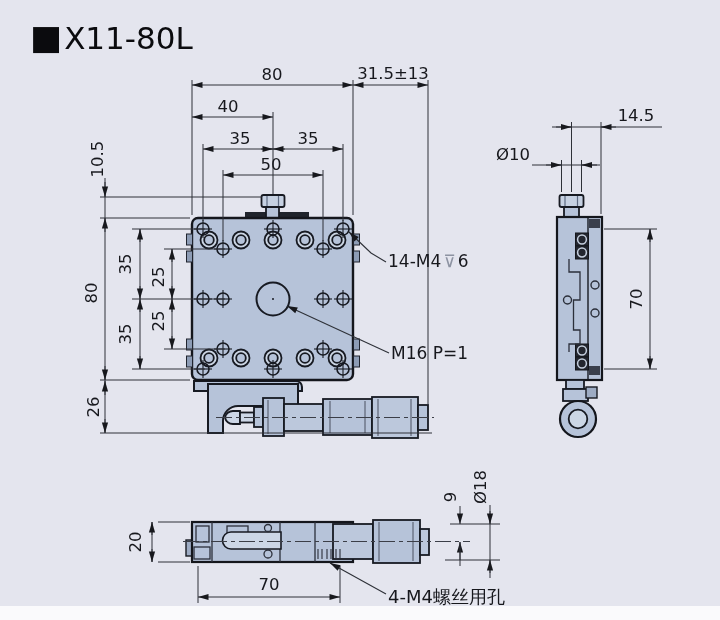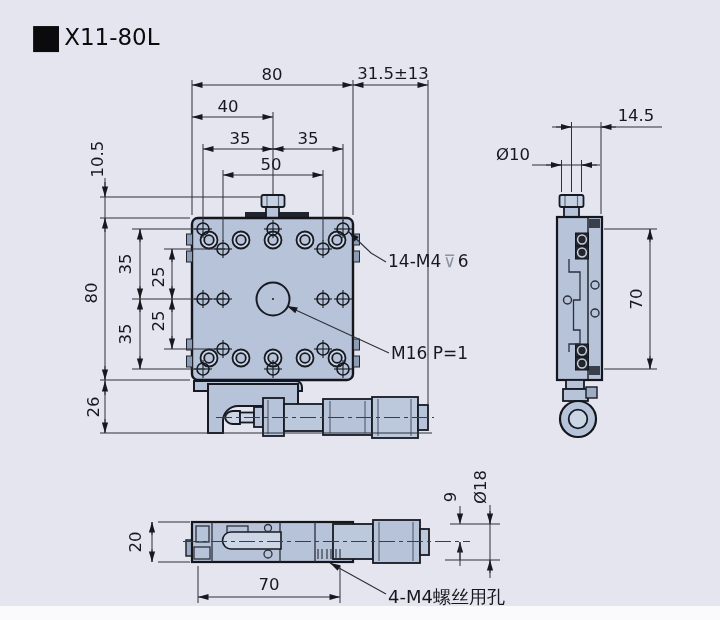--- a/index.html
+++ b/index.html
@@ -9,21 +9,21 @@
     font-family:"DejaVu Sans","Liberation Sans",sans-serif;
     position:relative;overflow:hidden;
   }
   #stage{position:absolute;left:0;top:0;}
   .title-wrap{
     position:absolute;left:30px;top:20px;
     display:flex;align-items:center;gap:2px;
     color:#0b0b0e;z-index:5;
   }
   .title-marker{font-size:34px;line-height:1;transform:translateY(-1px);}
-  .title-text{font-size:23px;font-weight:500;letter-spacing:0px;}
+  .title-text{font-size:31px;font-weight:500;letter-spacing:0px;}
   svg text{fill:#17181d;font-family:"DejaVu Sans","Liberation Sans",sans-serif;}
   .dimtxt{font-size:16.5px;}
   .anntxt{font-size:17px;}
   .cjk{font-size:18px;}
   .depth-sym{fill:#8d93a2;}
   .bottom-band{
     position:absolute;left:0;top:606px;width:720px;height:14px;
     background:#fafafc;z-index:4;
   }
 </style>

